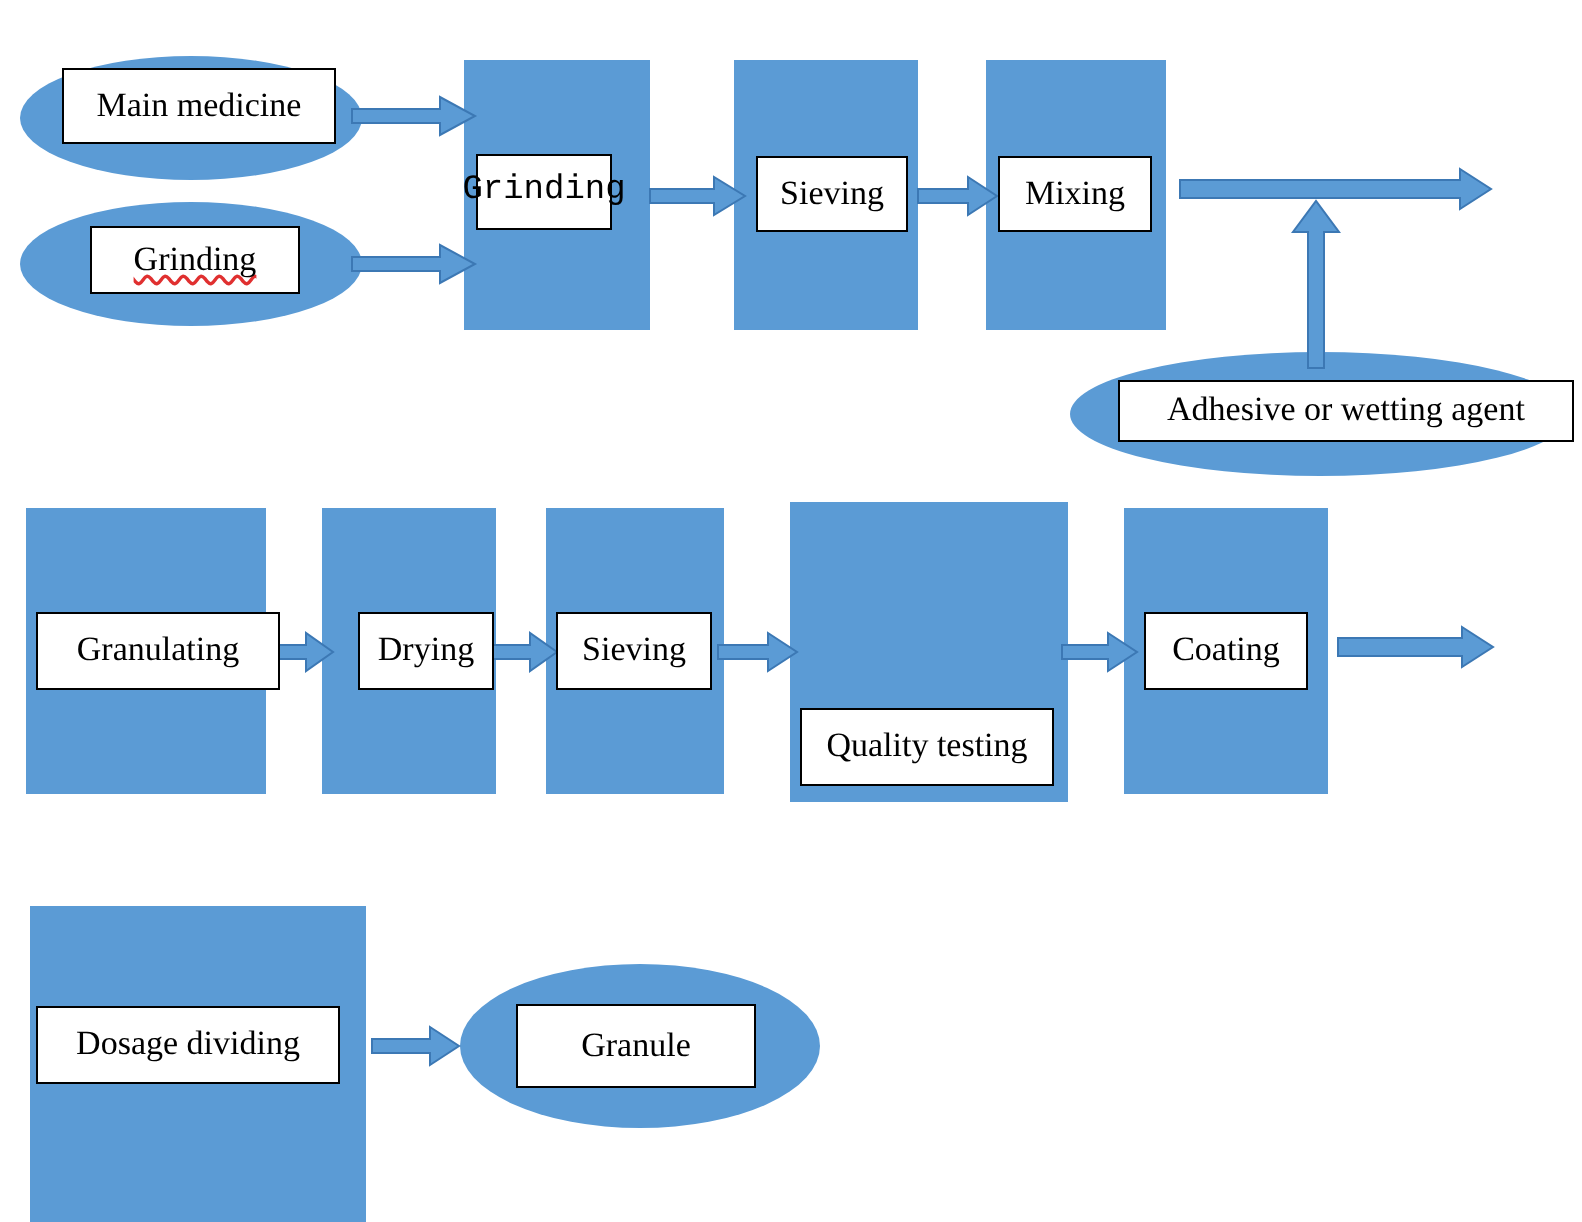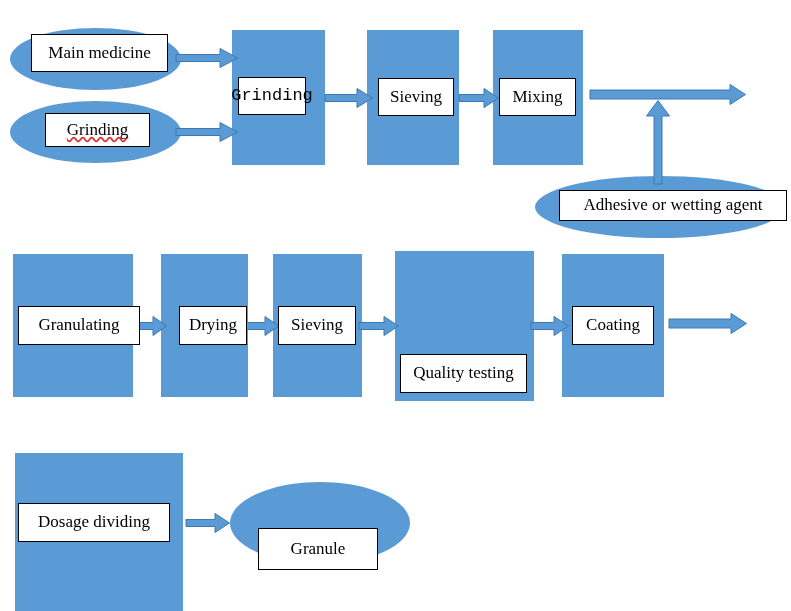--- a/index.html
+++ b/index.html
@@ -215,17 +215,17 @@
   <div class="arrow-h" style="left:186px; top:513px; width:44px; height:20px;">
     <svg viewBox="0 0 44 20" preserveAspectRatio="none">
       <polygon class="arrow-shape" points="0,6.5 29,6.5 29,0.5 43.5,10 29,19.5 29,13.5 0,13.5"></polygon>
     </svg>
   </div>
 
   <div class="label-box" style="left:18px; top:503px; width:152px; height:39px;text-align:center;">
     <span class="txt">Dosage dividing</span>
   </div>
 
-  <div class="label-box" style="left:258px; top:528px; width:120px; height:42px;">
+  <div class="label-box" style="left:258px; top:502px; width:120px; height:42px;">
     <span class="txt">Granule</span>
   </div>
 
 </div>
 
 </body></html>

